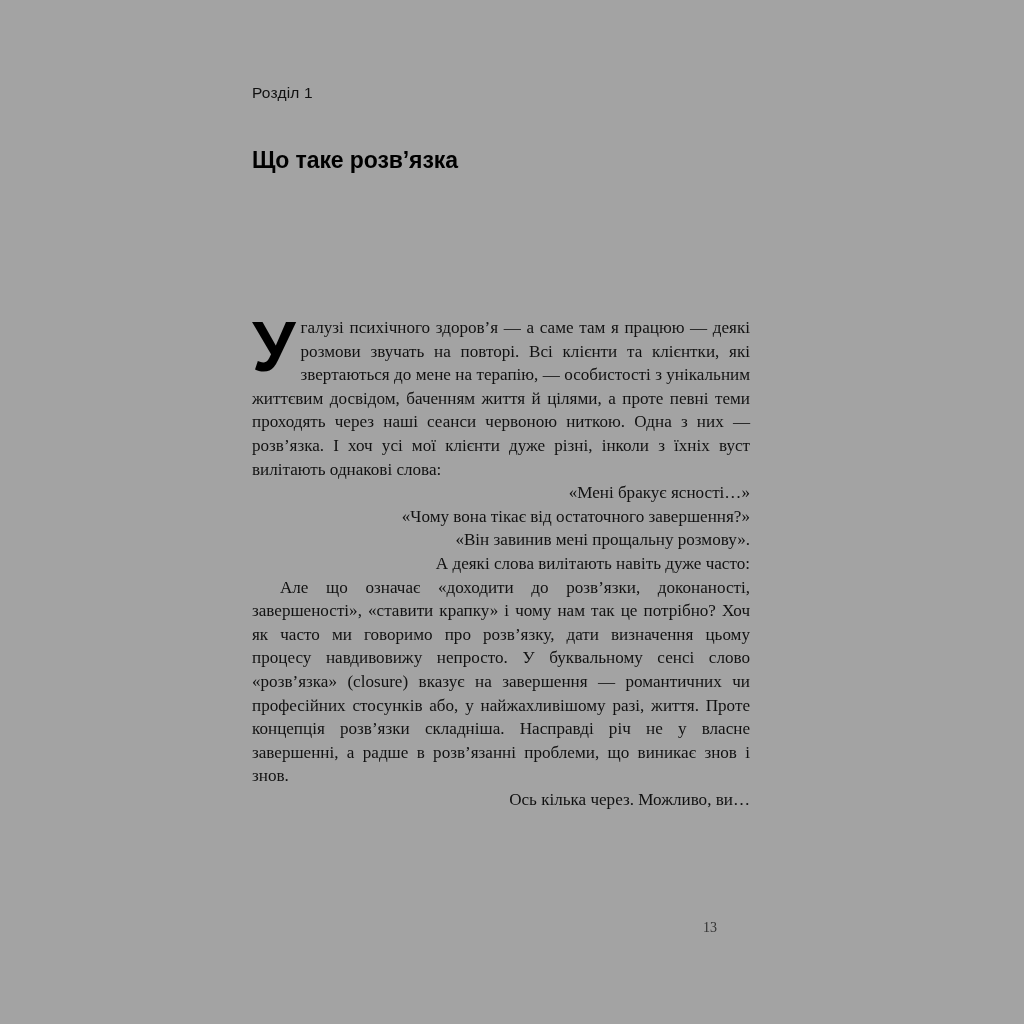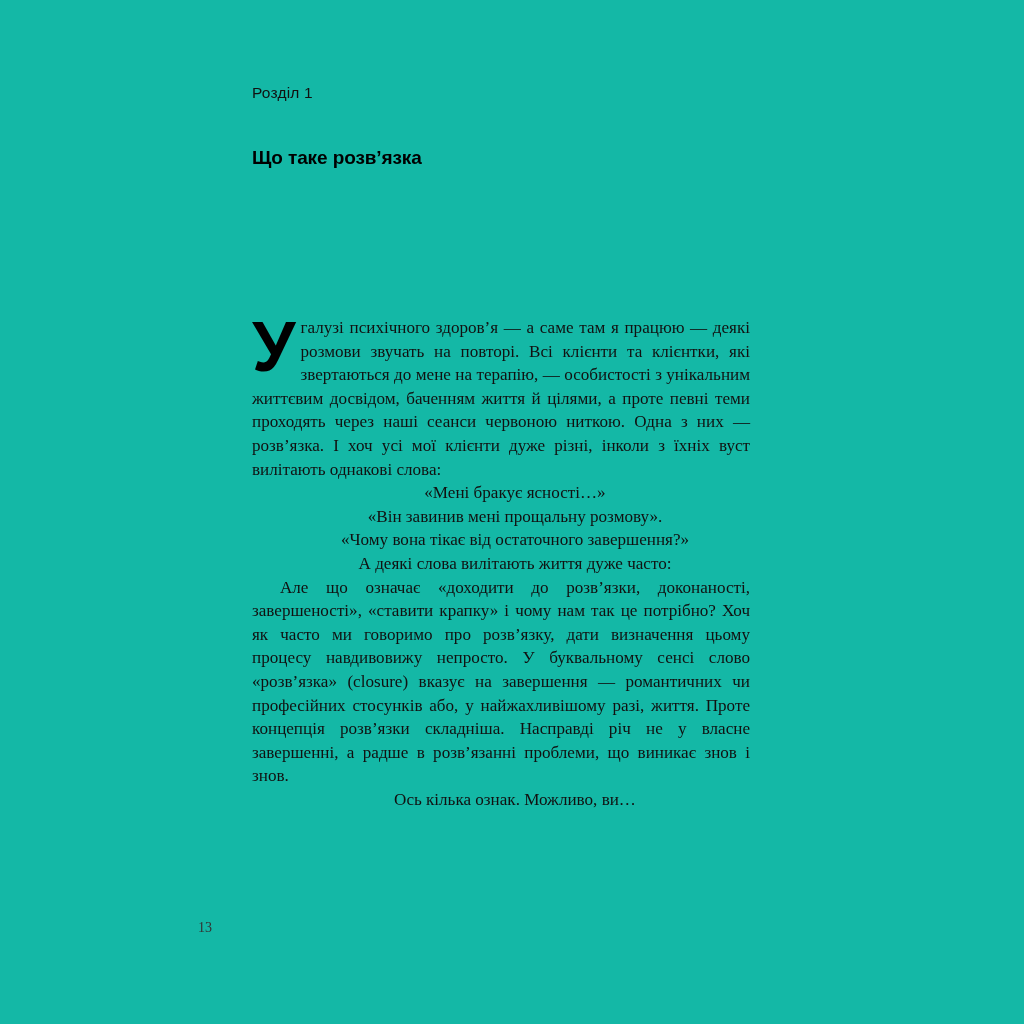--- a/index.html
+++ b/index.html
@@ -13,21 +13,21 @@
     background: #ffffff;
     font-family: "Liberation Serif", "DejaVu Serif", serif;
     color: #111111;
     overflow: hidden;
   }
 
   .page {
     position: relative;
     width: 1024px;
     height: 1024px;
-    background: #14b8a6;
+    background: #a3a3a3;
     box-sizing: border-box;
   }
 
   
   .content {
     position: absolute;
     left: 252px;
     top: 84px;
     width: 498px;
   }
@@ -37,21 +37,21 @@
     font-size: 15.5px;
     font-weight: 400;
     letter-spacing: 0.2px;
     color: #111111;
     line-height: 1.2;
     margin: 0;
   }
 
   .chapter-title {
     font-family: "Liberation Sans", "DejaVu Sans", sans-serif;
-    font-size: 19px;
+    font-size: 23px;
     font-weight: 700;
     letter-spacing: -0.1px;
     color: #000000;
     line-height: 1.2;
     margin: 0;
     padding-top: 44px;
   }
 
   
   .body-block {
@@ -92,28 +92,29 @@
   }
 
   
   .indented {
     text-indent: 28px;
   }
 
   
   .quote-line {
     text-indent: 28px;
-    text-align: center;
+    text-align: right;
   }
 
   .folio {
     position: absolute;
     left: 0;
     top: 920px;
     width: 1024px;
+    text-align: center;
     font-family: "Liberation Serif", "DejaVu Serif", serif;
     font-size: 14px;
     color: #333333;
   }
   .folio span {
     position: relative;
     left: 198px;
   }
 </style>
 </head>
@@ -125,31 +126,31 @@
     <div class="chapter-label">Розділ 1</div>
     <h1 class="chapter-title">Що таке розв’язка</h1>
   </div>
 
   <div class="body-block">
 
     <p class="opening"><span class="dropcap">У</span><span class="lead-in">галузі</span><span> психічного здоров’я — а саме там я працюю — деякі розмови звучать на повторі. Всі клієнти та клієнтки, які звертаються до мене на терапію, — особистості з унікальним життєвим досвідом, баченням життя й цілями, а проте певні теми проходять через наші сеанси червоною ниткою. Одна з них — розв’язка. І хоч усі мої клієнти дуже різні, інколи з їхніх вуст вилітають однакові слова:</span></p>
 
     <p class="quote-line">«Мені бракує ясності…»</p>
 
+    <p class="quote-line">«Чому вона тікає від остаточного завершення?»</p>
+
     <p class="quote-line">«Він завинив мені прощальну розмову».</p>
 
-    <p class="quote-line">«Чому вона тікає від остаточного завершення?»</p>
-
-    <p class="quote-line">А деякі слова вилітають життя дуже часто:</p>
+    <p class="quote-line">А деякі слова вилітають навіть дуже часто:</p>
 
 
     <p class="indented">Але що означає «доходити до розв’язки, доконаності, завершеності», «ставити крапку» і чому нам так це потрібно? Хоч як часто ми говоримо про розв’язку, дати визначення цьому процесу навдивовижу непросто. У буквальному сенсі слово «розв’язка» (closure) вказує на завершення — романтичних чи професійних стосунків або, у найжахливішому разі, життя. Проте концепція розв’язки складніша. Насправді річ не у власне завершенні, а радше в розв’язанні проблеми, що виникає знов і знов.</p>
 
 
-    <p class="quote-line">Ось кілька ознак. Можливо, ви…</p>
+    <p class="quote-line">Ось кілька через. Можливо, ви…</p>
 
   </div>
 
   <div class="folio">
     <span>13</span>
   </div>
 
 </div>
 
 </body></html>

